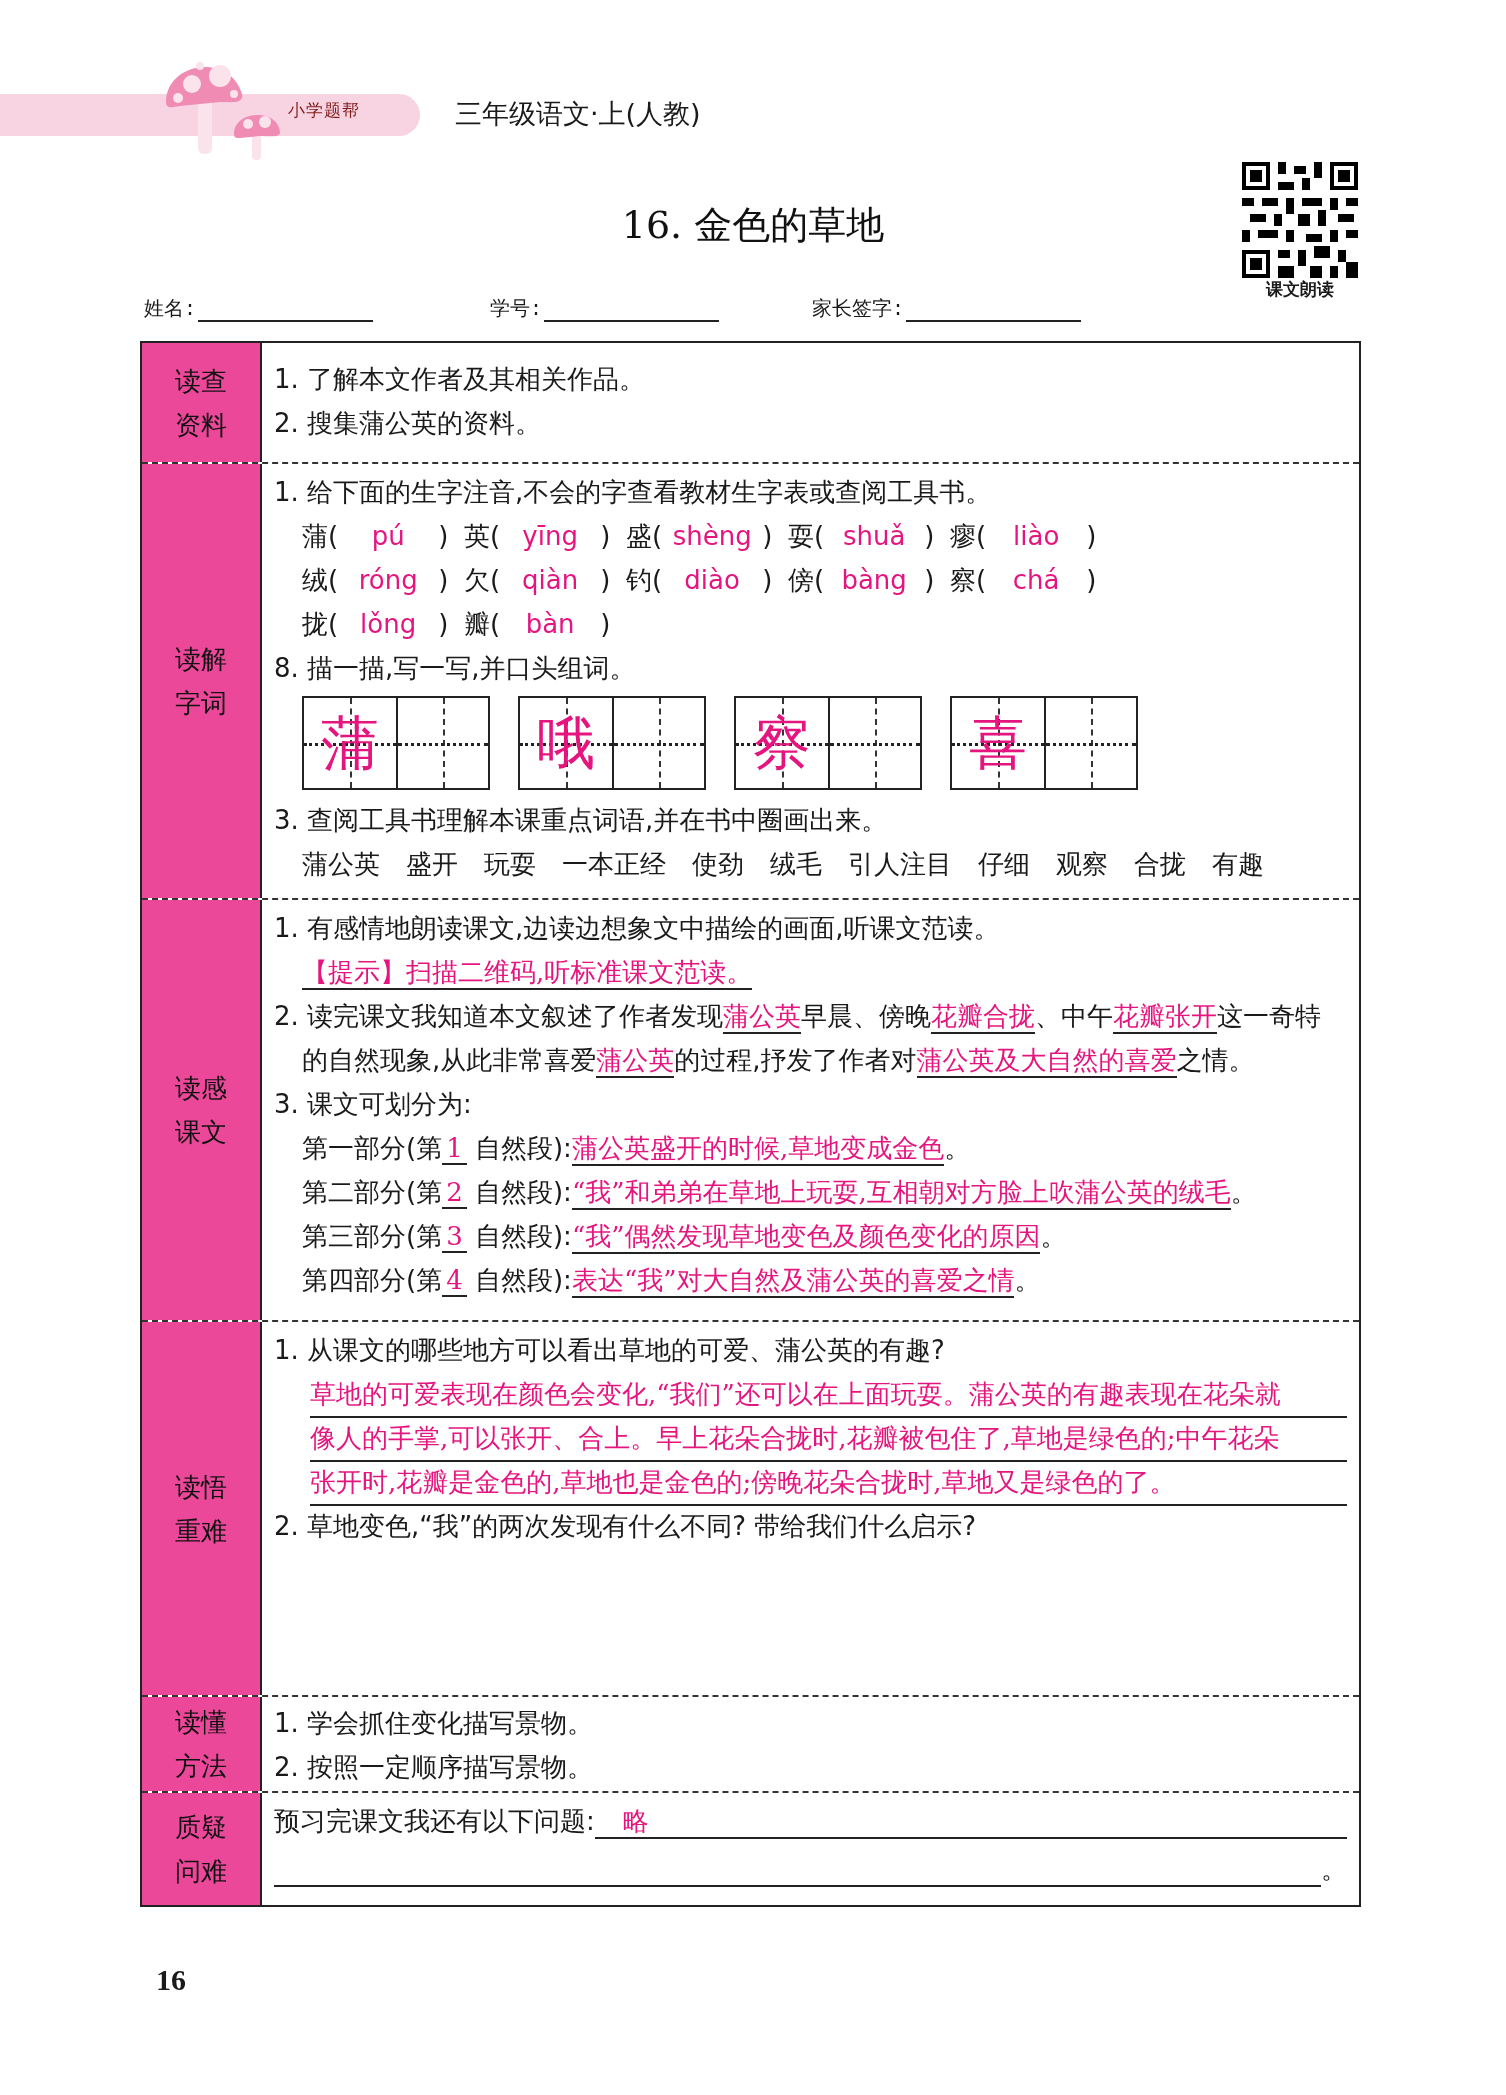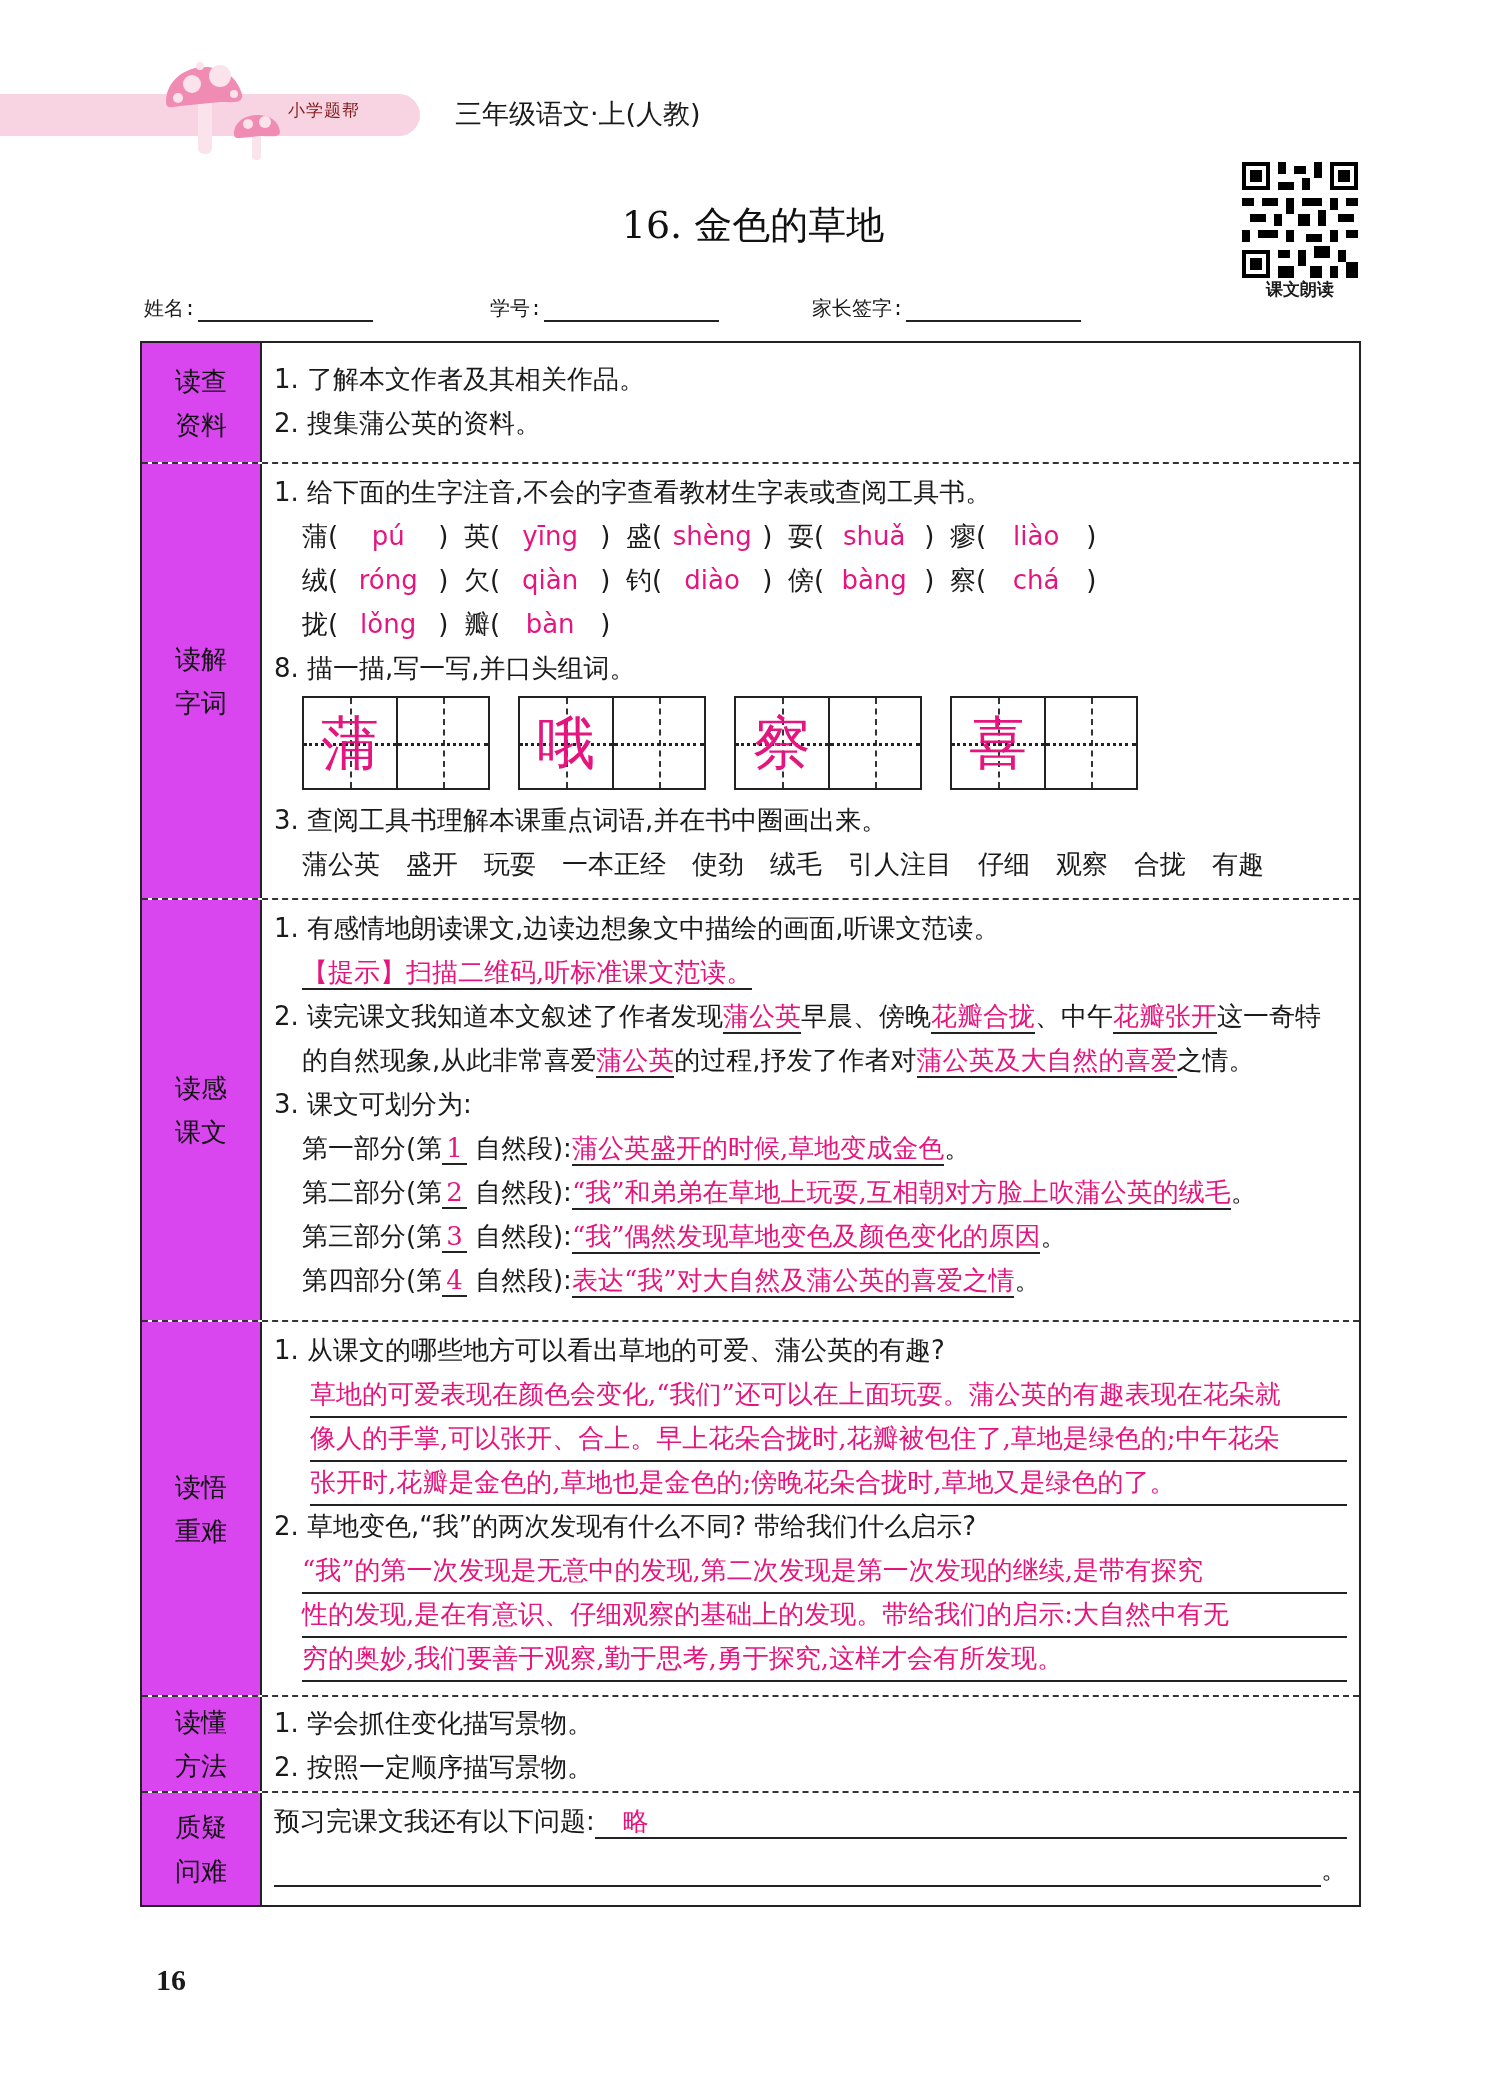--- a/index.html
+++ b/index.html
@@ -13,21 +13,21 @@
   .title{left:0;width:1506px;top:200px;text-align:center;font-size:38px;font-family:"DejaVu Serif",serif;color:#111;}
   .qr{left:1242px;top:162px;width:116px;height:116px;}
   .qr-cap{left:1240px;top:278px;width:120px;text-align:center;font-size:17px;font-family:"DejaVu Serif",serif;font-weight:bold;}
   .fields{left:144px;top:292px;width:1000px;height:36px;font-size:20px;font-family:Liberation Mono, monospace;}
   .field{position:absolute;top:0;display:flex;align-items:flex-end;}
   .field .line{display:inline-block;border-bottom:2px solid #222;width:175px;height:28px;margin-left:2px;}
   
   .table{left:140px;top:341px;width:1221px;height:1566px;border:2px solid #222;box-sizing:border-box;}
   .sec{position:absolute;left:0;width:100%;box-sizing:border-box;}
   .sec + .sec{border-top:2px dashed #333;}
-  .lab{position:absolute;left:0;top:0;bottom:0;width:118px;background:#d946ef;border-right:2px solid #222;
+  .lab{position:absolute;left:0;top:0;bottom:0;width:118px;background:#ec4899;border-right:2px solid #222;
        display:flex;flex-direction:column;justify-content:center;align-items:center;font-size:26px;line-height:44px;color:#111;}
   .body{position:absolute;left:132px;right:12px;top:0;font-size:26px;line-height:44px;}
   .line-row{height:44px;white-space:nowrap;position:relative;}
   .ans{color:#e5157f;font-family:"DejaVu Serif",serif;}
   .ul{border-bottom:2px solid #222;padding-bottom:1px;}
   .py{display:inline-block;}
   .py .ch{display:inline-block;}
   .py .val{display:inline-block;color:#e5157f;text-align:center;}
   .grid-row{display:flex;gap:28px;margin:6px 0 8px 28px;}
   .tz{width:188px;height:94px;border:2px solid #222;display:flex;box-sizing:border-box;}
@@ -224,31 +224,20 @@
             <span class="ans fullul">草地的可爱表现在颜色会变化,“我们”还可以在上面玩耍。蒲公英的有趣表现在花朵就</span>
           </div>
           <div class="line-row">
             <span class="ans fullul">像人的手掌,可以张开、合上。早上花朵合拢时,花瓣被包住了,草地是绿色的;中午花朵</span>
           </div>
           <div class="line-row">
             <span class="ans fullul">张开时,花瓣是金色的,草地也是金色的;傍晚花朵合拢时,草地又是绿色的了。</span>
           </div>
         </div>
       <div class="line-row">2. 草地变色,“我”的两次发现有什么不同? 带给我们什么启示?</div>
-      <div id="a2" style="margin-left:28px">
-          <div class="line-row">
-            <span class="ans fullul">“我”的第一次发现是无意中的发现,第二次发现是第一次发现的继续,是带有探究</span>
-          </div>
-          <div class="line-row">
-            <span class="ans fullul">性的发现,是在有意识、仔细观察的基础上的发现。带给我们的启示:大自然中有无</span>
-          </div>
-          <div class="line-row">
-            <span class="ans fullul">穷的奥妙,我们要善于观察,勤于思考,勇于探究,这样才会有所发现。</span>
-          </div>
-        </div>
     </div>
   </div>
 
   <div class="sec" style="top:1352px;height:96px">
     <div class="lab">
       <span>读懂</span>
         <span>方法</span>
     </div>
     <div class="body" style="top:4px">
       <div class="line-row">1. 学会抓住变化描写景物。</div>

